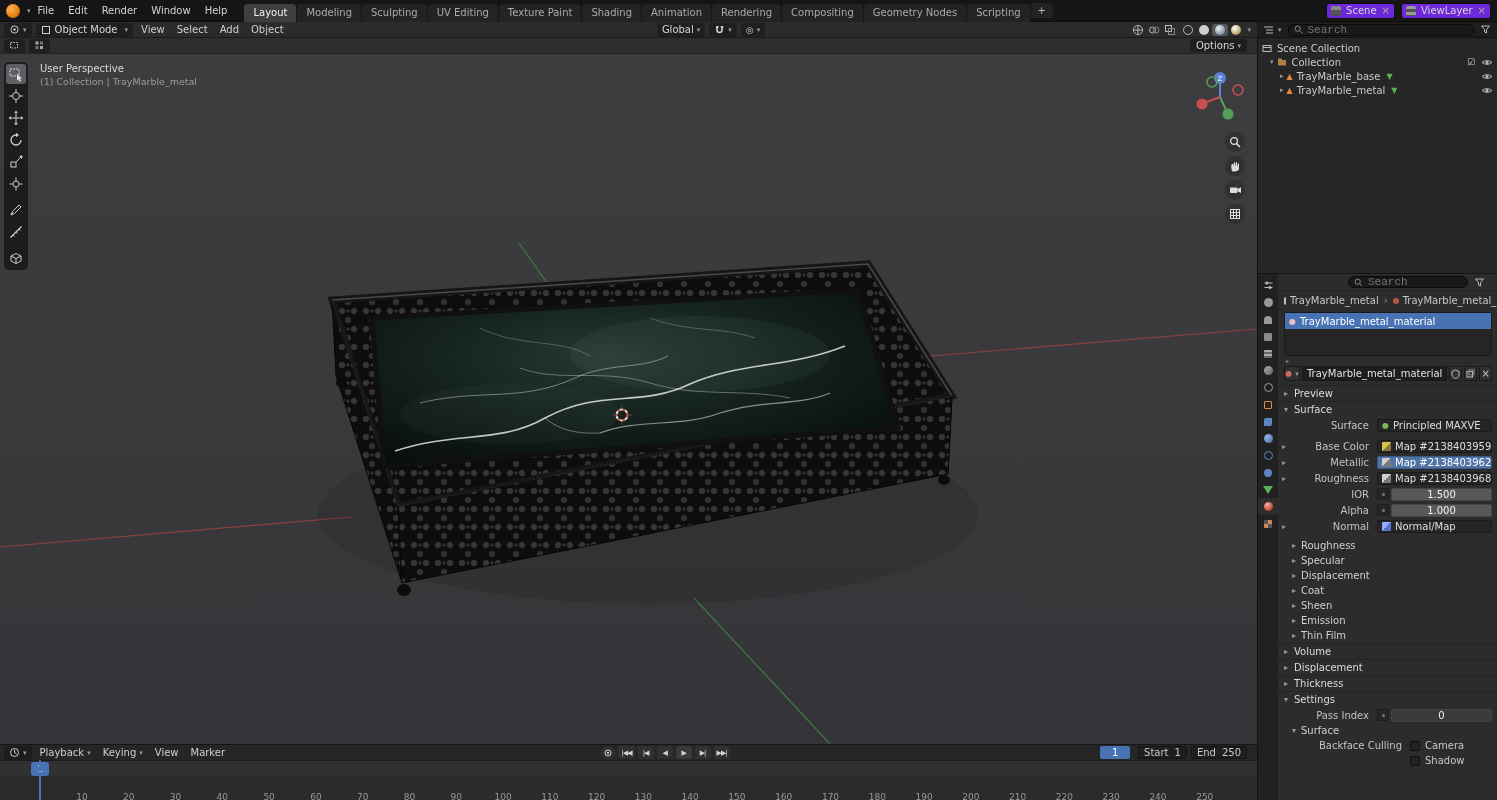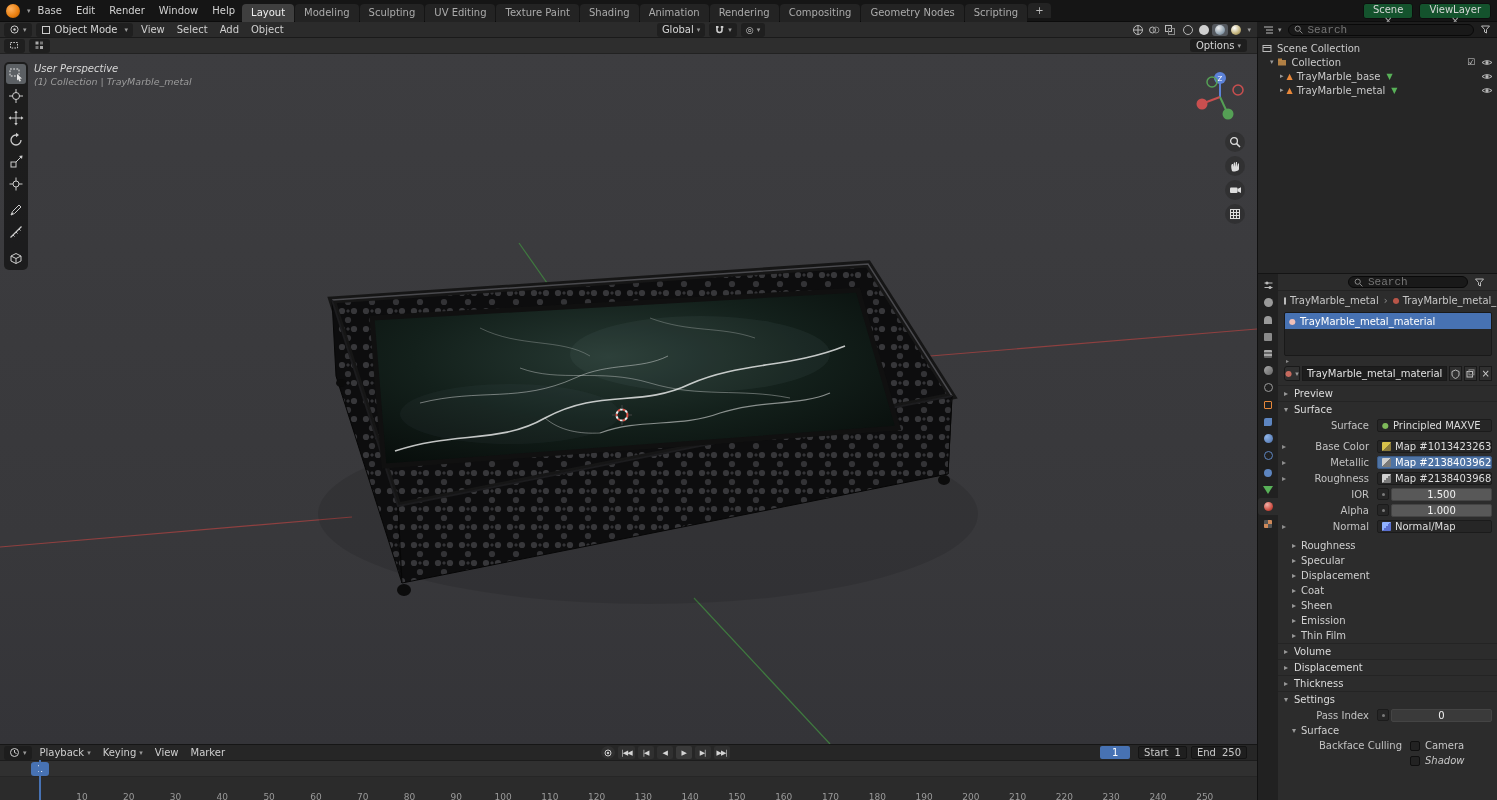--- a/index.html
+++ b/index.html
@@ -9,25 +9,25 @@
        background:#1d1d1d;}
   .abs{position:absolute;}
   .flex{display:flex;align-items:center;}
   .chev{font-size:7px;color:#999;margin-left:3px;}
   .grow{flex:1;}
 
   
   #topbar{left:0;top:0;width:1497px;height:22px;background:#151515;display:flex;align-items:center;border-bottom:1px solid #0c0c0c;}
   .blender-logo{width:14px;height:14px;border-radius:50%;background:radial-gradient(circle at 35% 35%,#ffb25e,#e87d0d 60%,#9a4e04);margin:0 4px 0 6px;}
   .menu-item{padding:0 7px;height:22px;display:flex;align-items:center;color:#d2d2d2;cursor:default;}
-  #ws-tabs{display:flex;align-items:flex-end;height:22px;}
+  #ws-tabs{display:flex;align-items:flex-end;height:22px;margin-left:10px;}
   .tab{padding:3px 9px 4px;margin-right:1px;background:#232323;color:#ababab;border-radius:4px 4px 0 0;font-size:10px;}
   .tab.active{background:#3f3f3f;color:#f0f0f0;}
   .tab-add{padding:2px 7px;color:#bbb;background:#232323;border-radius:4px 4px 0 0;}
-  .tb-select{display:flex;align-items:center;background:#14532d;border:1px solid #0e0e0e;border-radius:3px;height:16px;padding:0 4px;margin-right:6px;flex-direction:column;}
+  .tb-select{display:flex;align-items:center;background:#6d28d9;border:1px solid #0e0e0e;border-radius:3px;height:16px;padding:0 4px;margin-right:6px;}
   .tb-select .lbl{margin:0 5px;color:#d5d5d5;}
   .mini-ic{width:10px;height:10px;display:inline-block;}
 
   
   #vp-header{left:0;top:22px;width:1257px;height:16px;background:#2b2b2b;display:flex;align-items:center;border-bottom:1px solid #1a1a1a;}
   .hdr-btn{display:flex;align-items:center;height:14px;background:#1f1f1f;border-radius:3px;padding:0 5px;margin:0 2px;color:#d5d5d5;}
   .hdr-menu{padding:0 6px;color:#cfcfcf;}
   #shading-cluster{display:flex;align-items:center;margin-right:6px;}
   .sphere{width:10px;height:10px;border-radius:50%;margin:0 2px;}
   .sphere.wire{border:1px solid #b5b5b5;background:transparent;}
@@ -36,21 +36,21 @@
   .sphere.rend{background:radial-gradient(circle at 35% 30%,#fff,#c2b27a 60%,#6e5f33);}
   .sphere-wrap{display:flex;align-items:center;border-radius:3px;padding:1px;}
   .sphere-wrap.active{background:#54585e;}
 
   
   #tool-settings{left:0;top:38px;width:1257px;height:16px;background:#2e2e2e;border-bottom:1px solid #222;display:flex;align-items:center;}
   #options-btn{margin-left:auto;margin-right:10px;background:#1e1e1e;border-radius:3px;height:13px;display:flex;align-items:center;padding:0 6px;color:#d5d5d5;}
 
   
   #viewport{left:0;top:54px;width:1257px;height:690px;background:linear-gradient(#3d3d40,#38383b 70%,#343438);overflow:hidden;}
-  #vp-overlay{left:34px;top:8px;line-height:13px;font-style:italic;}
+  #vp-overlay{left:40px;top:8px;line-height:13px;}
   #vp-overlay .l1{color:#d8d8d8;font-size:10px;}
   #vp-overlay .l2{color:#9c9c9c;font-size:9.5px;}
   #toolbar-left{left:4px;top:8px;width:24px;background:rgba(24,24,24,0.85);border-radius:5px;padding:2px;display:flex;flex-direction:column;gap:2px;}
   .vtool{width:20px;height:20px;border-radius:3px;display:flex;align-items:center;justify-content:center;}
   .vtool.active{background:#5c6064;}
   .vtool svg{display:block;}
   #nav-gizmo{right:10px;top:16px;}
   .vp-nav-btn{width:20px;height:20px;border-radius:50%;background:rgba(40,40,40,0.55);display:flex;align-items:center;justify-content:center;margin:4px auto 0;}
   #nav-col{right:12px;top:74px;}
 
@@ -126,21 +126,21 @@
 </style>
 </head>
 <body>
 
 <div id="app">
 
   <div id="topbar" class="abs">
     <div class="blender-logo"></div>
     <span class="chev">▾</span>
     <div class="flex">
-        <span class="menu-item">Base</span>
+        <span class="menu-item">File</span>
         <span class="menu-item">Edit</span>
         <span class="menu-item">Render</span>
         <span class="menu-item">Window</span>
         <span class="menu-item">Help</span>
       </div>
     <div id="ws-tabs">
         <span class="tab active">Layout</span>
         <span class="tab">Modeling</span>
         <span class="tab">Sculpting</span>
         <span class="tab">UV Editing</span>
@@ -636,21 +636,21 @@
           <span class="ndot">●</span>
           <span>Principled MAXVE</span>
         </div>
       </div>
 
       <div class="prow" style="margin-top:5px;">
         <span class="sock">▸</span>
         <span class="plabel">Base Color</span>
         <div class="pvalue">
           <span class="map-ic map-yellow"></span>
-          <span>Map #1013423263</span>
+          <span>Map #2138403959</span>
         </div>
       </div>
 
       <div class="prow">
         <span class="sock">▸</span>
         <span class="plabel">Metallic</span>
         <div class="pvalue sel">
           <span class="map-ic map-gray"></span>
           <span>Map #2138403962</span>
         </div>
@@ -752,21 +752,21 @@
       <div class="sub-hdr">
         <span class="ar">▾</span>
         <span>Surface</span>
       </div>
 
       <div class="prow" style="height:15px;">
         <span class="plabel" style="width:128px;">Backface Culling</span>
         <span class="cbx"></span>
         <span class="chk-lbl">Camera</span>
       </div>
-      <div class="prow" style="height:15px;font-style:italic;">
+      <div class="prow" style="height:15px;">
         <span class="plabel" style="width:128px;"></span>
         <span class="cbx"></span>
         <span class="chk-lbl">Shadow</span>
       </div>
     </div>
   </div>
 
   <div id="timeline" class="abs">
     <div id="tl-header">
       <div class="hdr-btn" style="margin-left:4px;background:#1d1d1d;">

